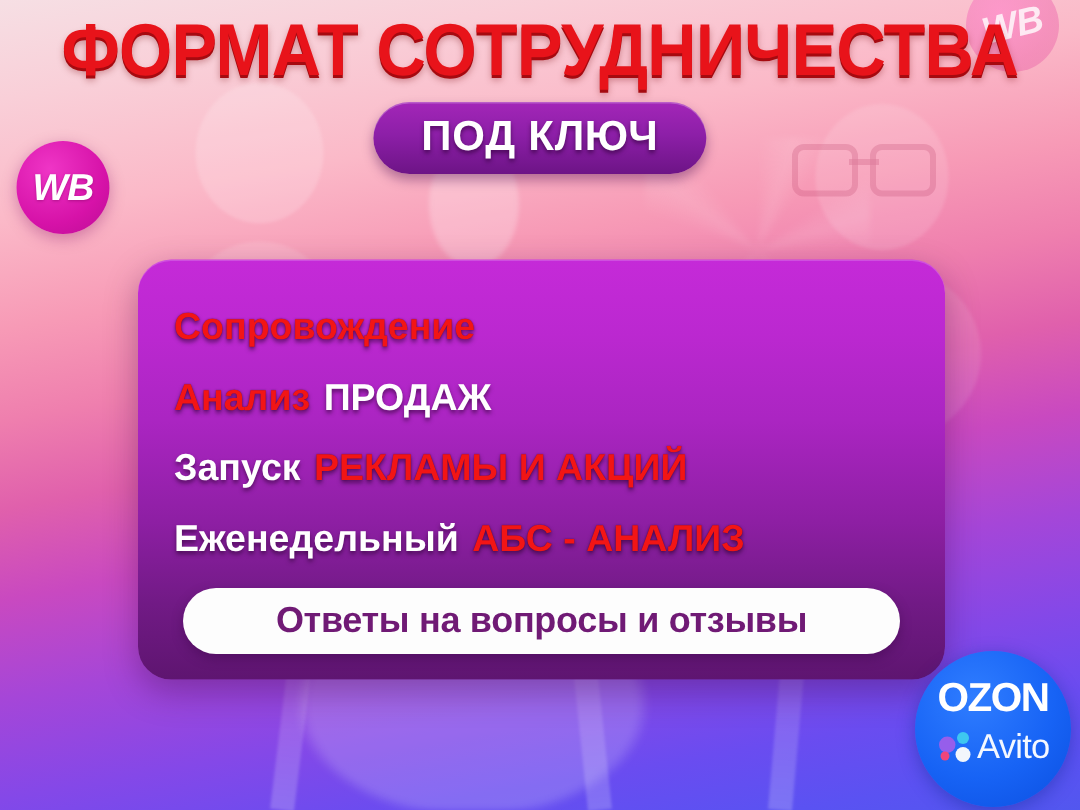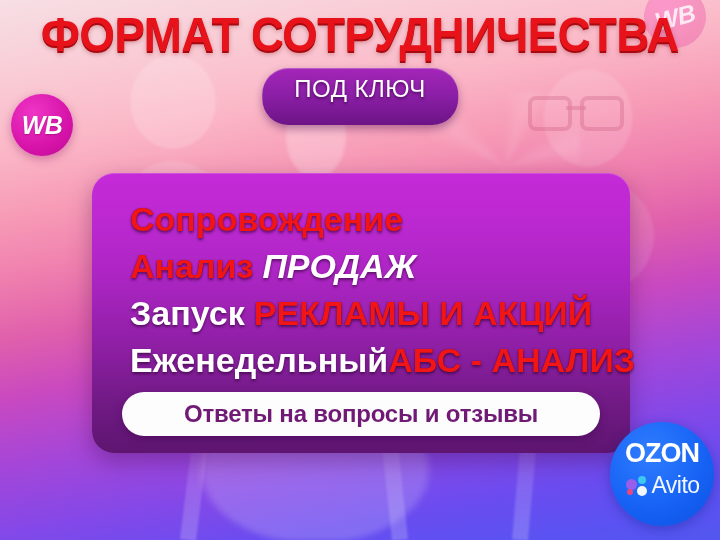--- a/index.html
+++ b/index.html
@@ -169,28 +169,28 @@
       0 3px 5px rgba(120,0,10,.35);
     white-space: nowrap;
   }
 
   
   .pill {
     position: absolute;
     left: 50%;
     top: 68px;
     transform: translateX(-50%);
-    padding: 9px 32px 24px;
+    padding: 9px 32px 11px;
     border-radius: 26px;
     background: linear-gradient(180deg, #a326b8 0%, #8d1fa8 45%, #6d1486 100%);
     box-shadow: 0 4px 8px rgba(70,8,80,.40),
                 inset 0 1px 0 rgba(255,255,255,.25);
     color: #ffffff;
-    font-size: 24px;
-    font-weight: 400;
+    font-size: 28px;
+    font-weight: 700;
     line-height: 1;
     letter-spacing: .5px;
     text-shadow: 0 2px 3px rgba(50,0,60,.65);
     white-space: nowrap;
   }
 
   
   .panel {
     position: absolute;
     left: 92px;
@@ -207,35 +207,35 @@
         #5e1570 100%);
     box-shadow: 0 8px 22px rgba(60,5,70,.35),
                 inset 0 1px 0 rgba(255,255,255,.18);
     padding: 22px 0 0 0;
     box-sizing: border-box;
   }
   .line {
     height: 47px;
     display: flex;
     align-items: center;
-    padding-left: 38px;
-    font-size: 34px;
+    padding-left: 24px;
+    font-size: 25px;
     font-weight: 900;
     line-height: 1;
     white-space: nowrap;
   }
   .line .red {
     color: #f21515;
     text-shadow: 0 2px 3px rgba(40,0,45,.6), 0 0 1px rgba(0,0,0,.5);
   }
   .line .white {
     color: #ffffff;
     text-shadow: 0 2px 3px rgba(40,0,45,.6);
   }
-  .line .italic { font-style: italic; }
+  .line .italic { }
   .line .sp { display: inline-block; width: 9px; }
 
   
   .answer-box {
     position: absolute;
     left: 30px;
     top: 219px;
     width: 478px;
     height: 44px;
     border-radius: 22px;
@@ -248,21 +248,21 @@
     font-size: 24px;
     font-weight: 900;
     letter-spacing: -.2px;
     white-space: nowrap;
   }
 
   
   .ozon-wrap {
     position: absolute;
     right: 6px;
-    bottom: 14px;
+    bottom: 2px;
     width: 104px;
     height: 104px;
   }
   .ozon-circle {
     position: absolute;
     inset: 0;
     border-radius: 50%;
     background: radial-gradient(circle at 38% 30%, #2f7dff 0%, #1763f5 55%, #0b4fe0 100%);
     box-shadow: 0 3px 12px rgba(10,40,140,.40);
   }

